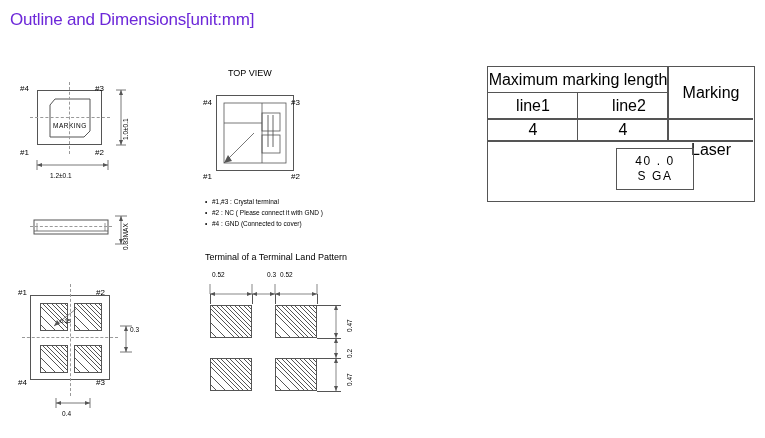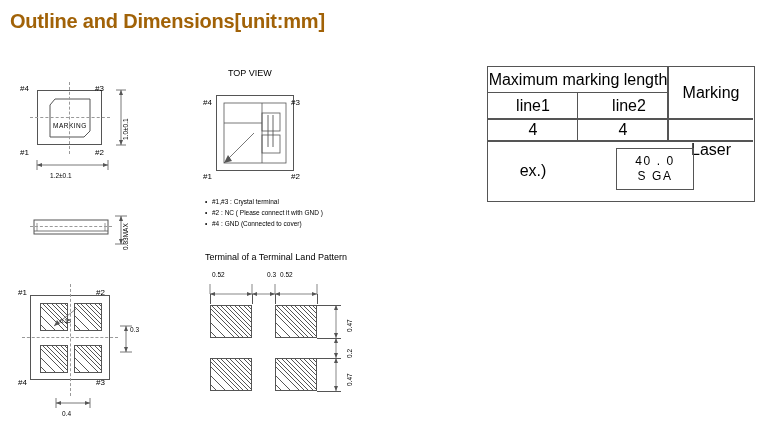--- a/index.html
+++ b/index.html
@@ -18,23 +18,23 @@
   .page {
     position: relative;
     width: 765px;
     height: 438px;
   }
   
   .title {
     position: absolute;
     left: 10px;
     top: 10px;
-    font-size: 20px;
-    font-weight: bold;
-    color: #a16207;
+    font-size: 17px;
+    font-weight: normal;
+    color: #6d28d9;
     letter-spacing: -0.2px;
     white-space: nowrap;
   }
   
   .lbl {
     position: absolute;
     font-size: 8px;
     color: #000;
     white-space: nowrap;
   }
@@ -326,21 +326,20 @@
 
   <div class="mk-table">
 
     <div class="cell" style="left:0; top:0; width:180px; height:26px;">Maximum marking length</div>
     <div class="cell" style="left:180px; top:0; width:86px; height:52px;">Marking</div>
     <div class="cell" style="left:0; top:26px; width:90px; height:26px;">line1</div>
     <div class="cell" style="left:96px; top:26px; width:90px; height:26px;">line2</div>
     <div class="cell" style="left:0; top:52px; width:90px; height:22px;">4</div>
     <div class="cell" style="left:90px; top:52px; width:90px; height:22px;">4</div>
     <div class="cell" style="left:180px; top:68px; width:86px; height:30px;">Laser</div>
-    <div class="cell" style="left:0; top:74px; width:90px; height:59px;">ex.)</div>
 
     <div class="mk-sep" style="left:0; top:25px; width:180px; height:1px;"></div>
     <div class="mk-sep" style="left:0; top:51px; width:265px; height:1.5px;"></div>
     <div class="mk-sep" style="left:0; top:73px; width:265px; height:1.5px;"></div>
     <div class="mk-sep" style="left:89px; top:25px; width:1px; height:48px;"></div>
     <div class="mk-sep" style="left:179px; top:0; width:1.5px; height:73px;"></div>
 
     <div class="mk-chip">
       <div>40 . 0</div>
       <div>S GA</div>

